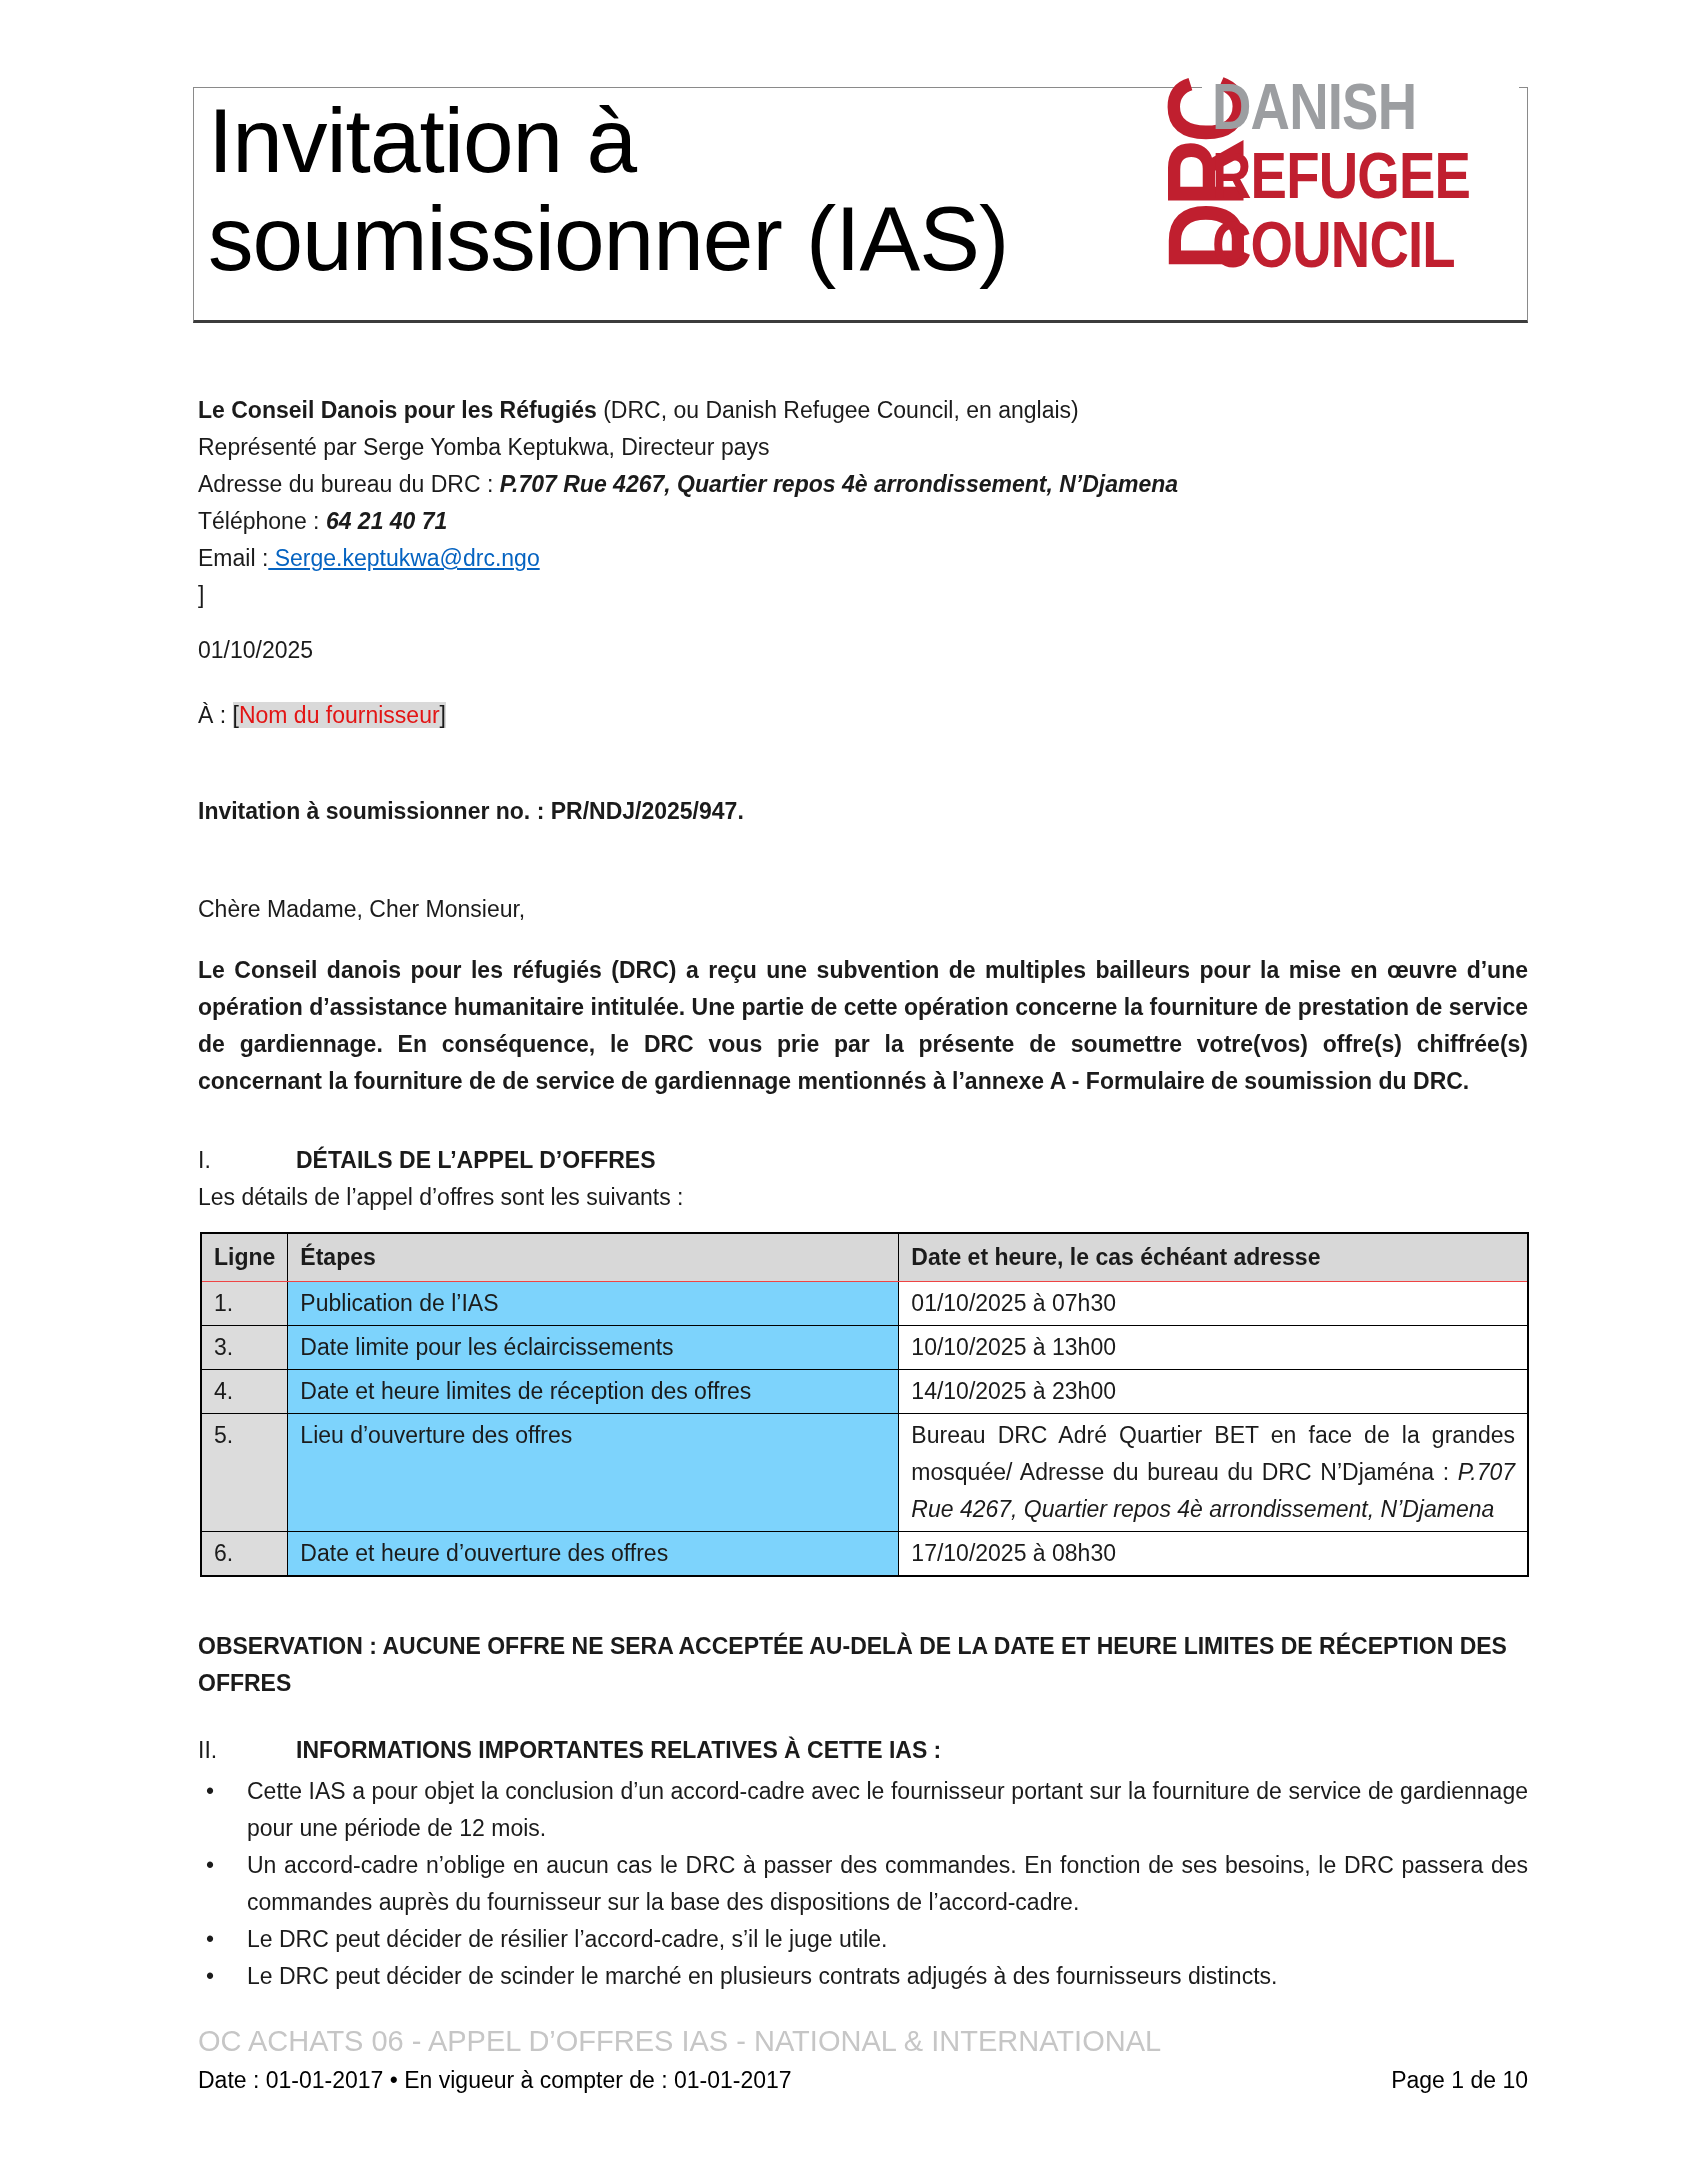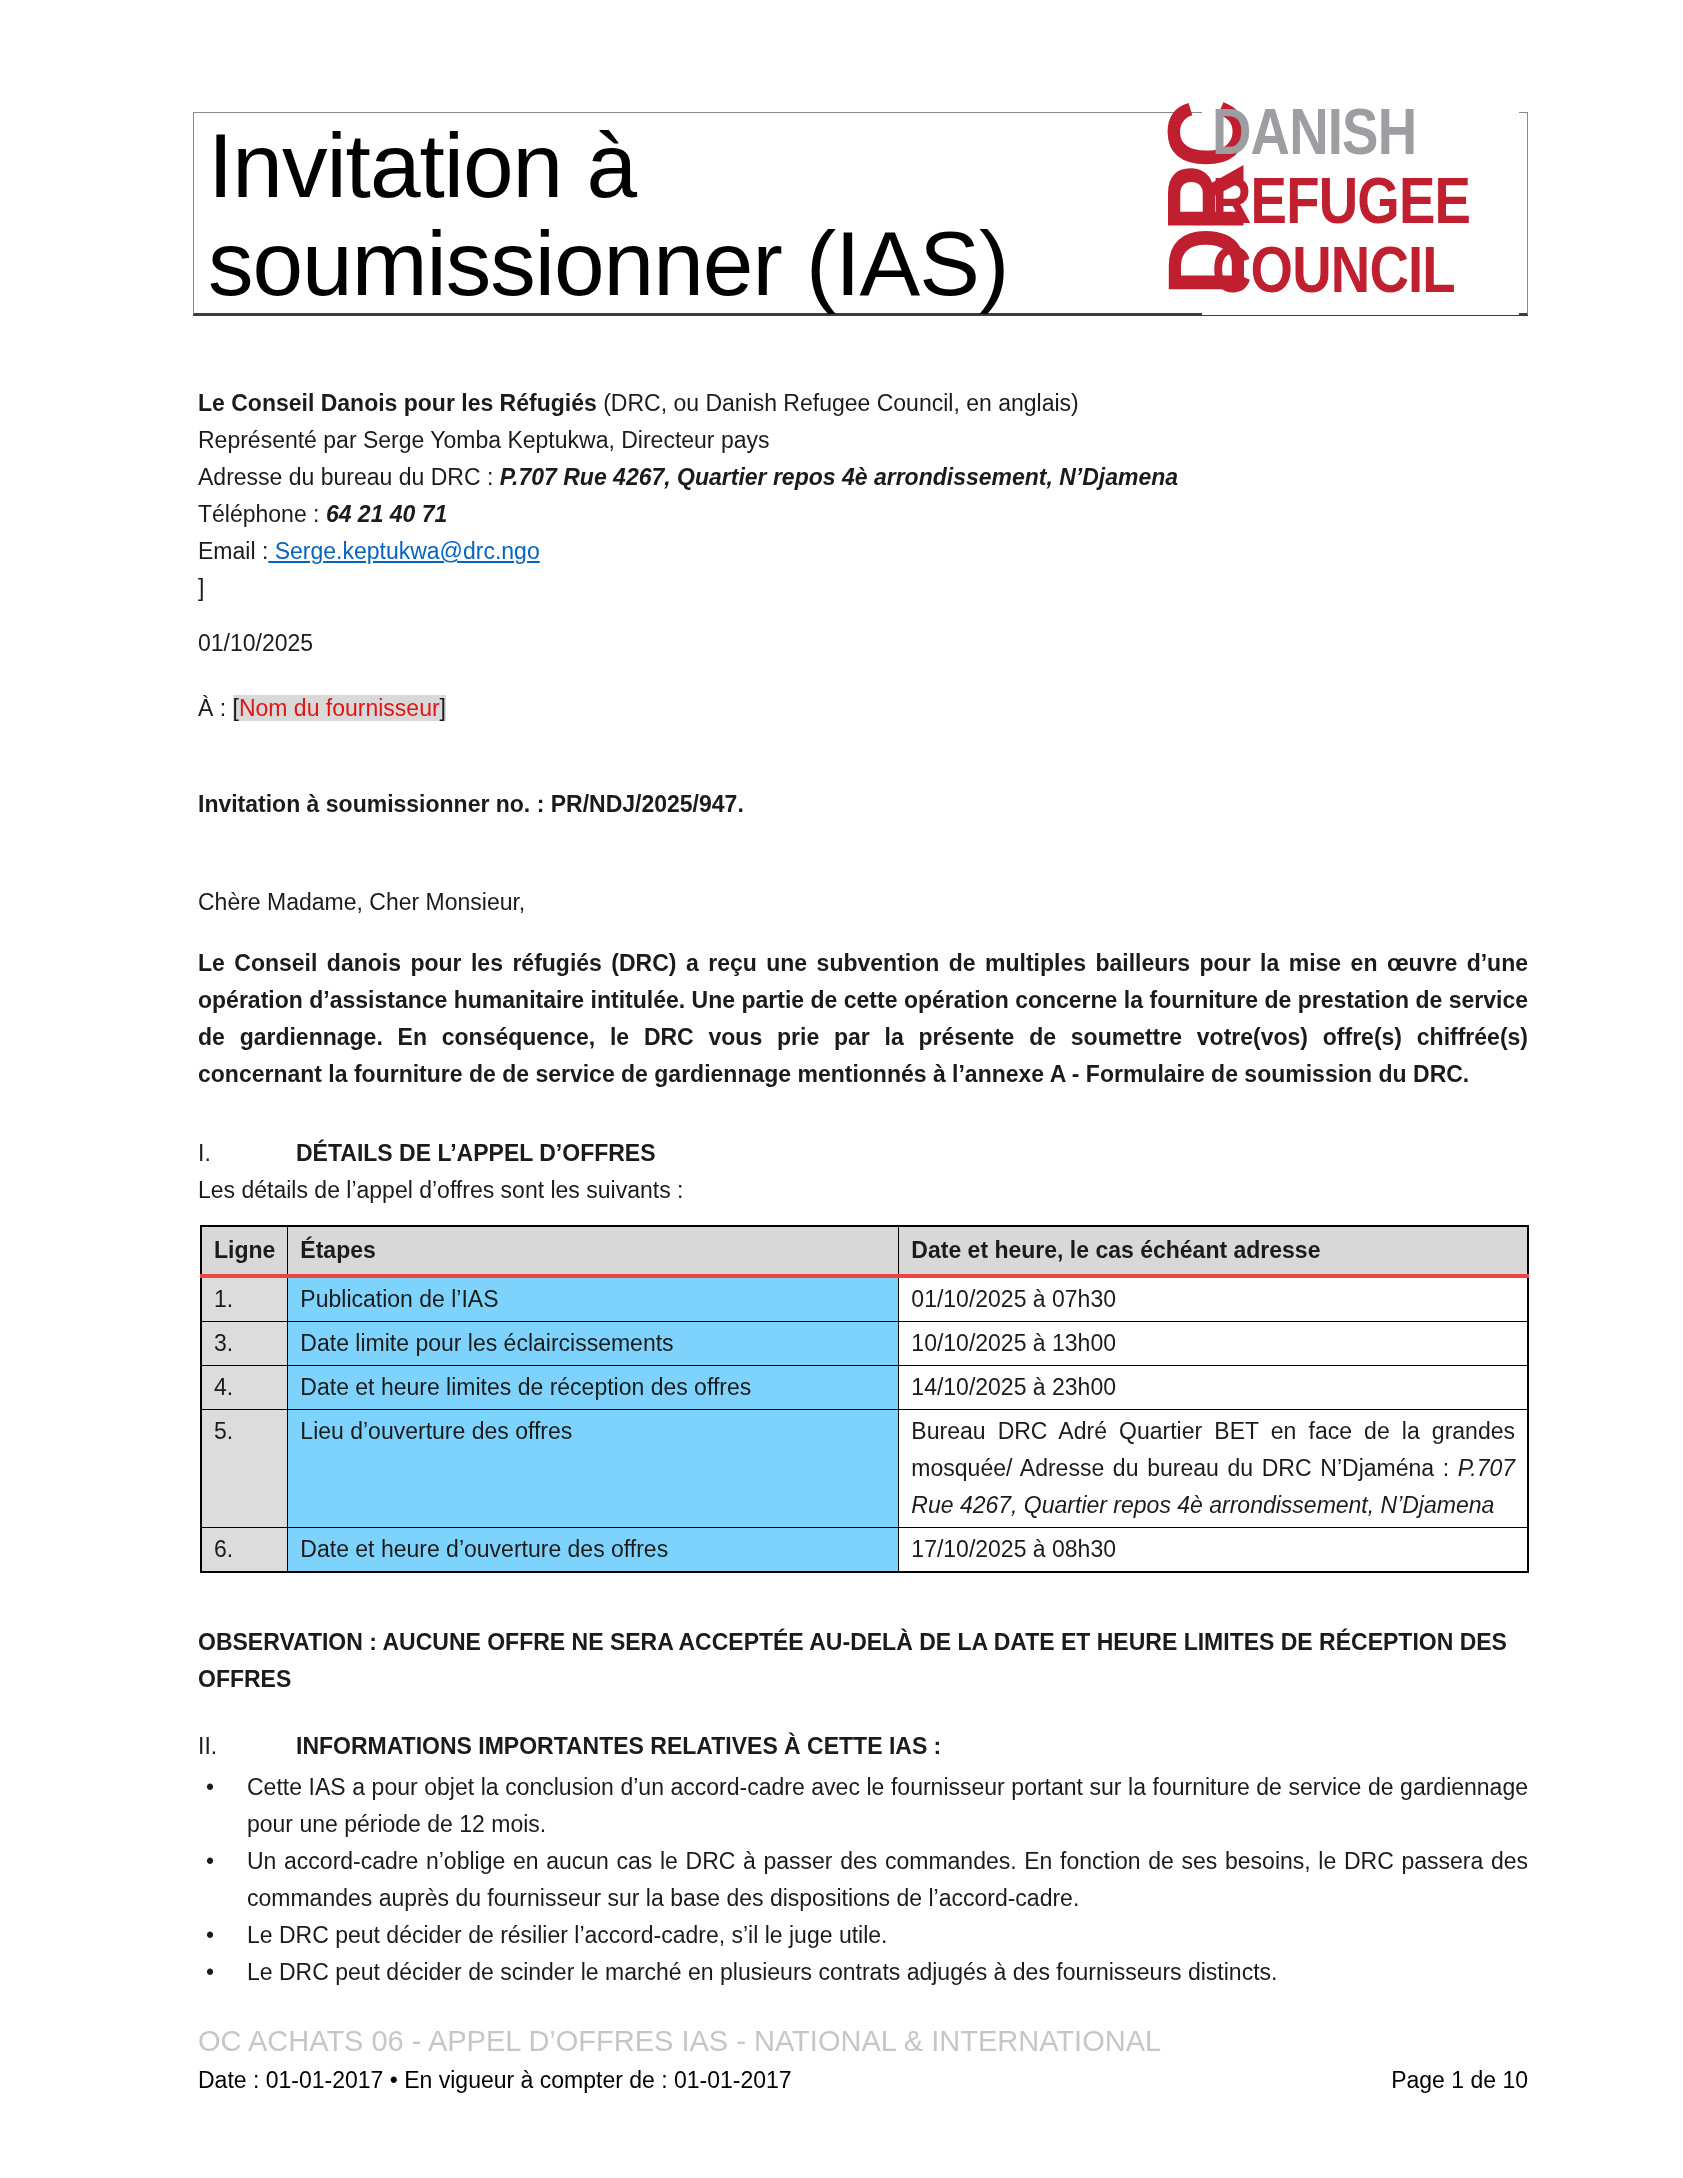--- a/index.html
+++ b/index.html
@@ -13,24 +13,24 @@
     line-height: 37px;
     overflow: hidden;
   }
   .content { position: absolute; left: 198px; width: 1330px; top: 0; }
 
   
   .title-box {
     position: relative;
     margin-left: -5px;
     width: 1335px;
-    height: 204px;
+    height: 236px;
     border: 1px solid #8a8a8a;
     border-bottom: 3px solid #3c3c3c;
-    margin-top: 112px;
+    margin-top: 87px;
     box-sizing: border-box;
     background: #ffffff;
   }
   .title-text {
     padding: 4px 0 0 14px;
     font-size: 91px;
     line-height: 98px;
     letter-spacing: -1px;
     color: #000000;
     white-space: nowrap;
@@ -93,21 +93,21 @@
   table.details th, table.details td {
     border: 1px solid #000000;
     padding: 3px 12px;
     vertical-align: top;
     text-align: left;
     font-weight: 400;
   }
   table.details thead th {
     background: #d8d8d8;
     font-weight: 700;
-    border-bottom: 4px solid #ef4444;
+    border-bottom: 1px solid #ef4444;
     padding: 5px 12px;
   }
   td.c-ligne { width: 61px; background: #dcdcdc; }
   td.c-etape { width: 586px; background: #7dd3fc; }
   td.c-date  { background: #ffffff; }
   td.c-date.justify { text-align: justify; }
 
   .observation { margin-top: 51px; font-weight: 700; }
 
   

